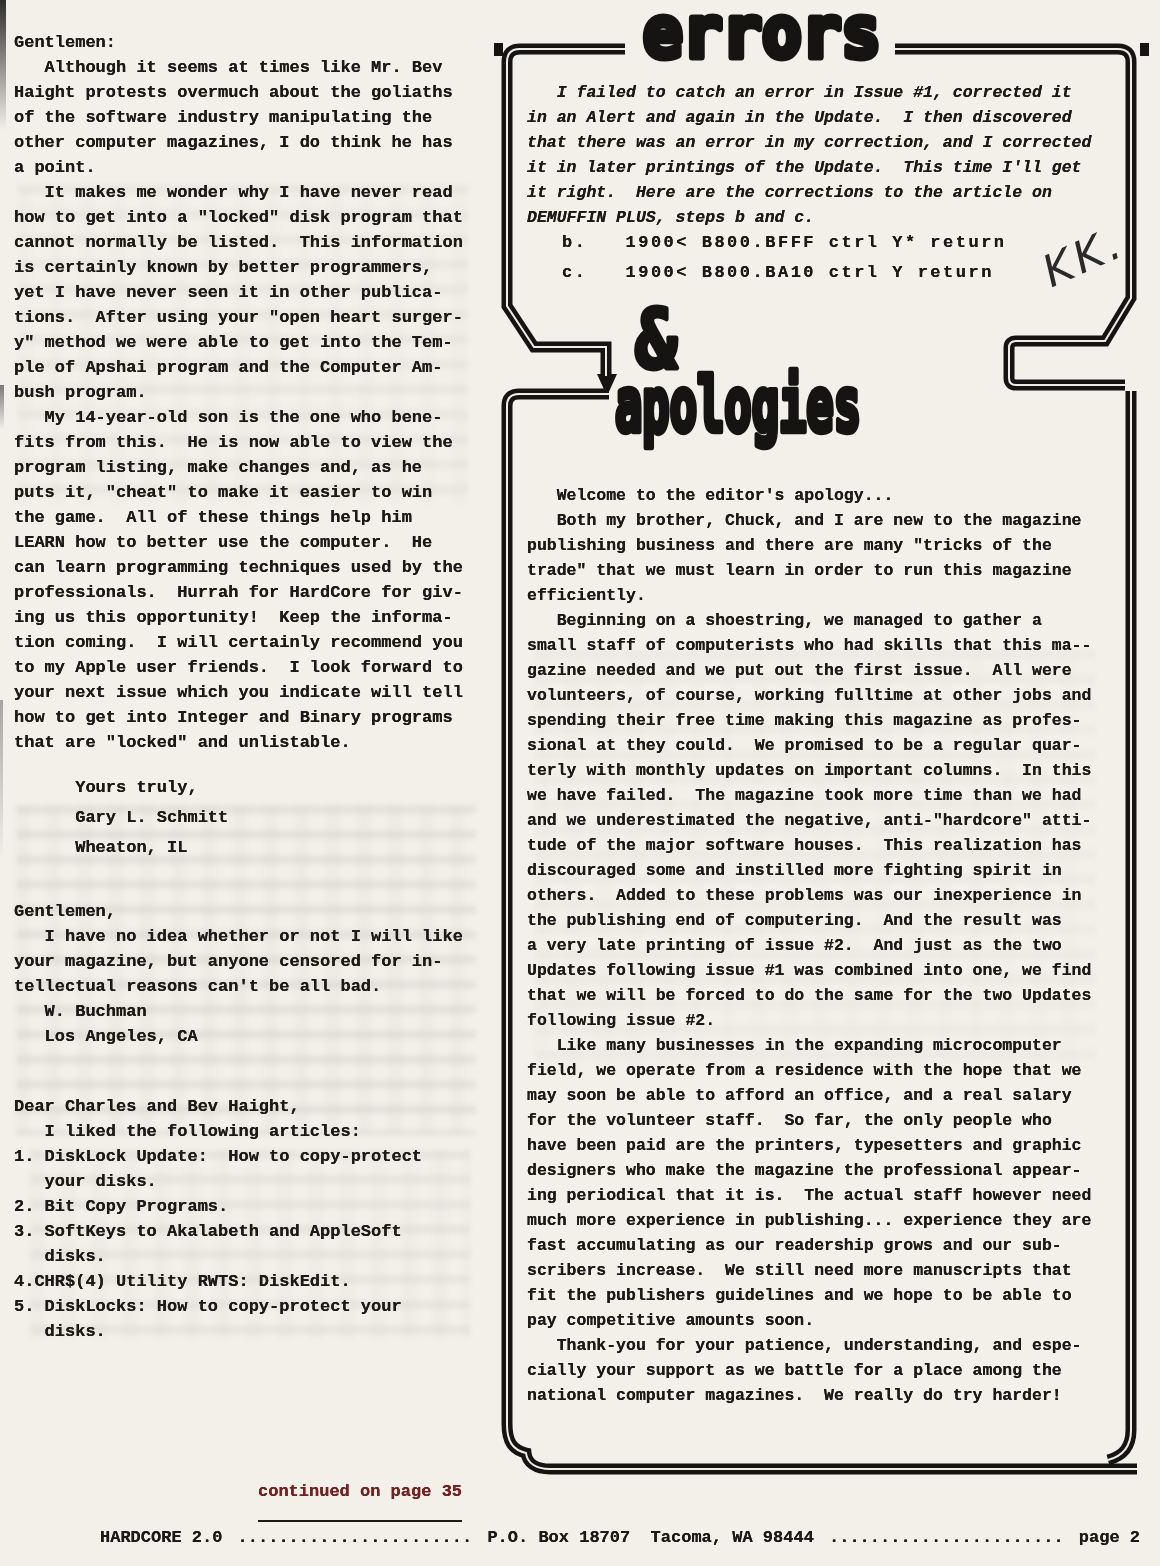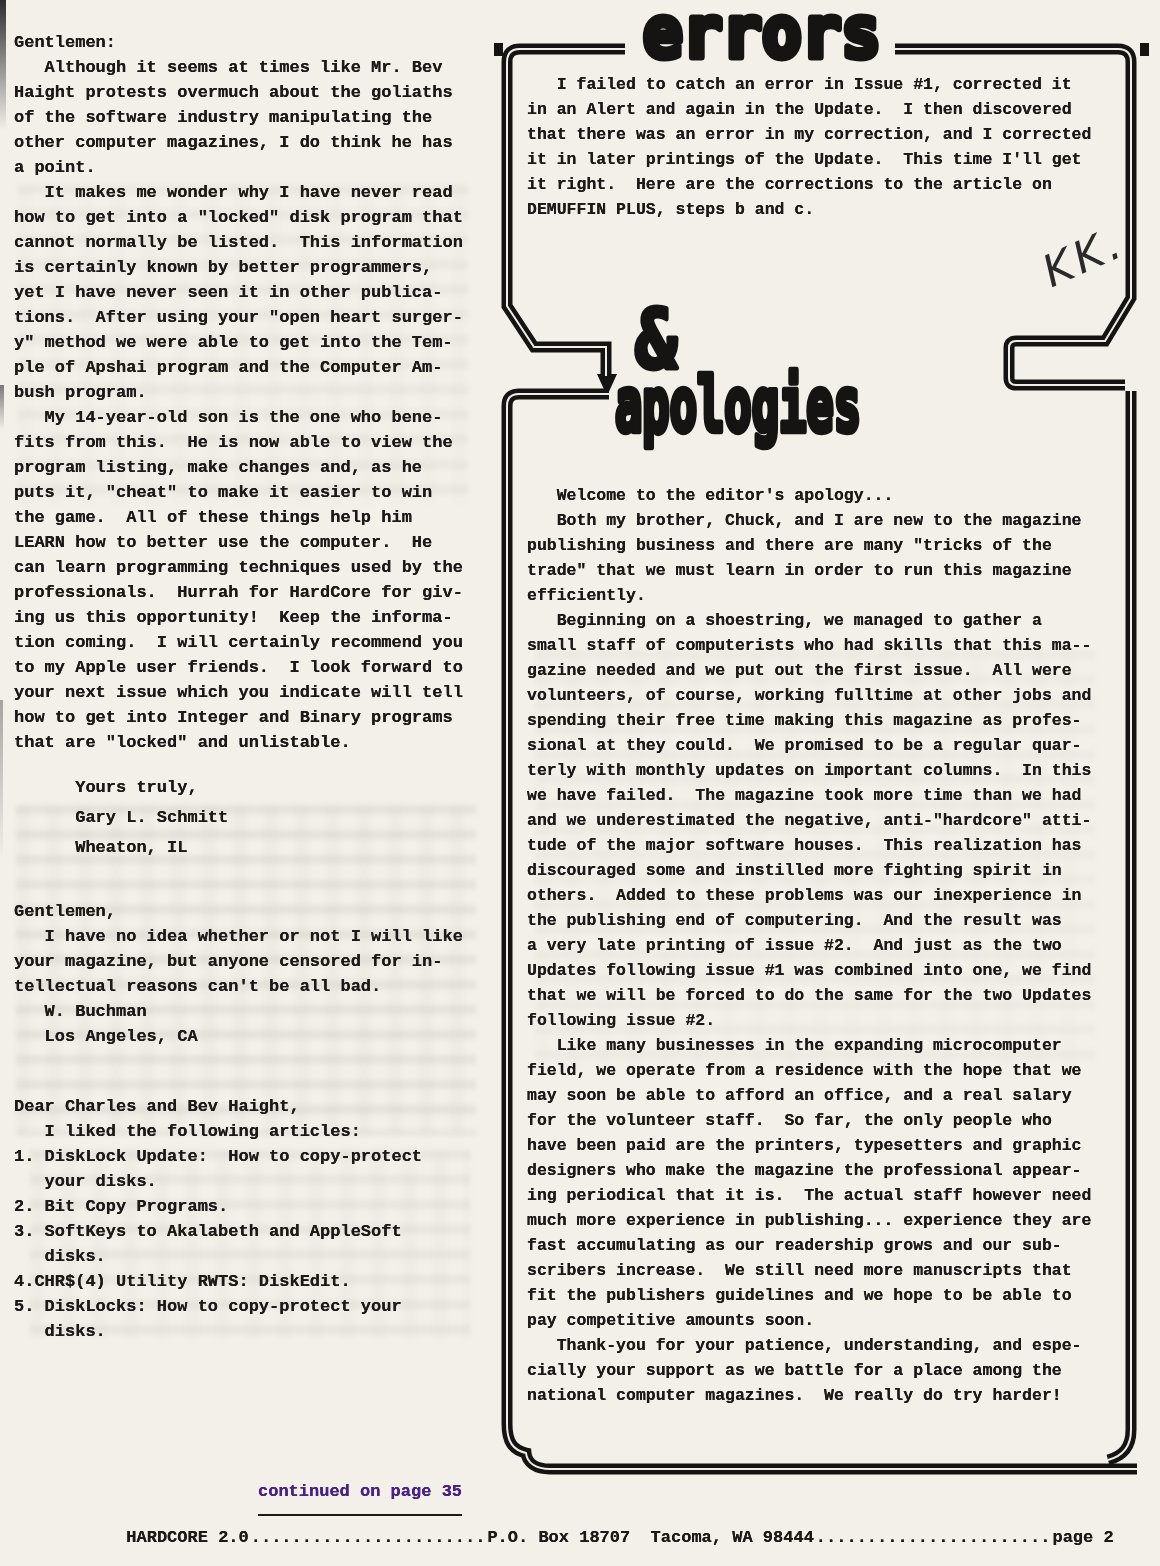--- a/index.html
+++ b/index.html
@@ -13,27 +13,27 @@
     margin:0;white-space:pre;color:#1c1a18;
     font-family:"Liberation Mono", monospace;
     font-weight:700;
     text-shadow:0 0 .6px #1c1a18;
   }
   .col-left{font-size:17px;line-height:25px;}
   .sig{font-size:17px;line-height:30px;}
   .box-body{font-size:16.5px;line-height:25px;}
   .corrections{font-size:17px;line-height:30px;letter-spacing:2.5px;}
   .continued{
-    font:700 17px/22px "Liberation Mono", monospace;color:#4c1d95;
-    border-bottom:2px solid #1c1a18;padding-bottom:11px;
+    font:700 17px/22px "Liberation Mono", monospace;color:#7f1d1d;
+    border-bottom:2px solid #1c1a18;padding-bottom:17px;
     text-shadow:0 0 .6px #1c1a18;
   }
   .footer{
     left:100px;top:1527px;width:1040px;display:flex;
-    justify-content:center;align-items:baseline;gap:2px;
+    justify-content:space-between;align-items:baseline;gap:2px;
     font:700 17px/22px "Liberation Mono", monospace;color:#1c1a18;
     text-shadow:0 0 .6px #1c1a18;white-space:pre;
   }
   .footer .dots{overflow:hidden;}
   .ghost{
     background:
       repeating-linear-gradient(180deg, rgba(95,90,84,.35) 0 9px, transparent 9px 25px),
       repeating-linear-gradient(90deg, rgba(95,90,84,.12) 0 14px, transparent 14px 31px);
     filter:blur(2.5px);
     pointer-events:none;
@@ -137,26 +137,28 @@
       <path d="M895,49 H1118 Q1131,49 1131,62 V298 L1105,341 H1016 Q1009,341 1009,348 V378 Q1009,385 1016,385 H1125"></path>
       <path d="M609,394 H519 Q507,394 507,406 V1424 C507,1442 513,1450 526,1453 C527,1463 536,1469 550,1469 H1137"></path>
       <path d="M1131,391 V1430 C1131,1447 1123,1456 1108,1460"></path>
     </g>
   </svg>
 
   <svg class="abs" style="left:636px;top:5px;" width="252" height="62" viewBox="0 0 252 62">
     <text class="title-text" x="126" y="52" text-anchor="middle" font-size="72" stroke-width="7" textLength="238" lengthAdjust="spacingAndGlyphs">errors</text>
   </svg>
 
-  <pre class="abs box-body" style="left:527px;top:72px;">   I failed to catch an error in Issue #1, corrected it
+  <pre class="abs box-body" style="left:527px;top:80px;font-style:italic;">   I failed to catch an error in Issue #1, corrected it
 in an Alert and again in the Update.  I then discovered
 that there was an error in my correction, and I corrected
 it in later printings of the Update.  This time I'll get
 it right.  Here are the corrections to the article on
 DEMUFFIN PLUS, steps b and c.</pre>
+  <pre class="abs corrections" style="left:562px;top:228px;">b.   1900&lt; B800.BFFF ctrl Y* return
+c.   1900&lt; B800.BA10 ctrl Y return</pre>
 
   <svg class="abs" style="left:1028px;top:210px;" width="110" height="92" viewBox="0 0 110 92">
     <text class="hand-text" x="55" y="62" text-anchor="middle" font-size="44" transform="rotate(-24 55 46)">KK.</text>
   </svg>
 
   <svg class="abs" style="left:628px;top:306px;" width="56" height="72" viewBox="0 0 56 72">
     <text class="title-text" x="28" y="62" text-anchor="middle" font-size="82" stroke-width="5" textLength="42" lengthAdjust="spacingAndGlyphs">&amp;</text>
   </svg>
 
   <svg class="abs" style="left:610px;top:375px;" width="256" height="86" viewBox="0 0 256 86">

